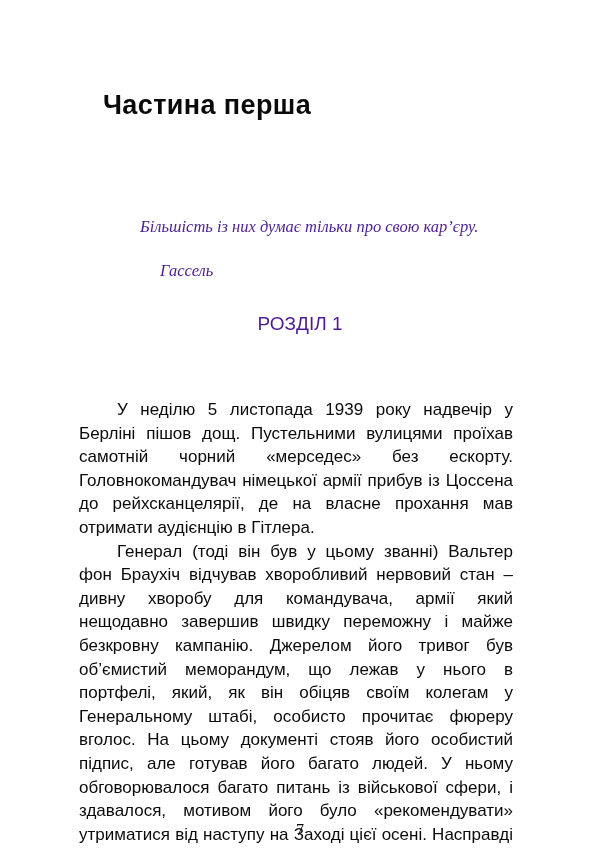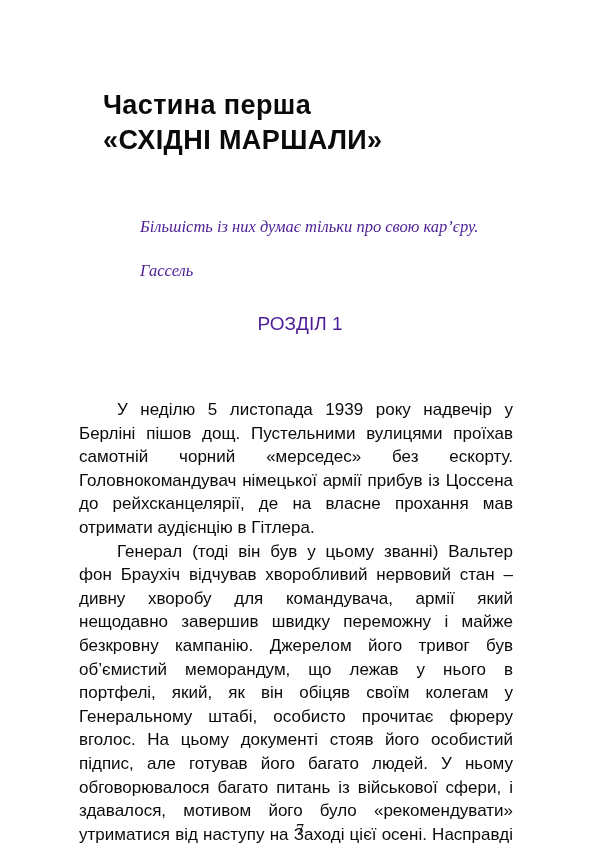--- a/index.html
+++ b/index.html
@@ -35,20 +35,21 @@
       left: 140px;
       right: 84px;
       font-family: "Liberation Serif", serif;
       font-style: italic;
       font-size: 16.5px;
       line-height: 22px;
       color: #4c1d95;
     }
     .epigraph-author {
       margin-top: 22px;
+      margin-left: 20px;
     }
 
     .chapter-heading {
       position: absolute;
       top: 314px;
       left: 0;
       right: 0;
       text-align: center;
       font-family: "Liberation Sans", sans-serif;
       color: #4c1d95;
@@ -92,21 +93,20 @@
       color: #0a0a0a;
     }
   </style>
 </head>
 <body>
 
 <div class="page">
 
   <div class="part-title">
     <div>Частина перша</div>
-    <div>«СХІДНІ МАРШАЛИ»</div>
   </div>
 
   <div class="epigraph">
     <div class="epigraph-text">Більшість із них думає тільки про свою кар’єру.</div>
     <div class="epigraph-author">Гассель</div>
   </div>
 
   <div class="chapter-heading">
     <div class="chapter-label">РОЗДІЛ 1</div>
   </div>

